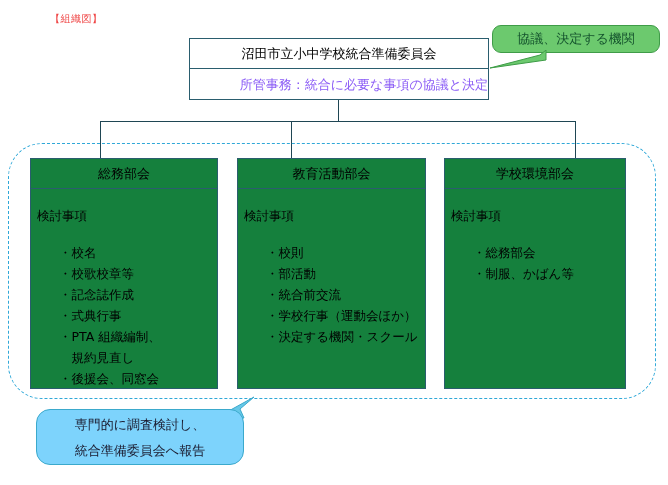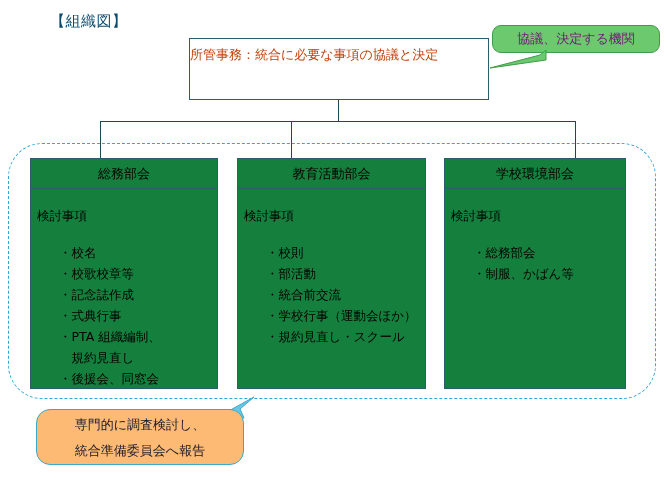--- a/index.html
+++ b/index.html
@@ -17,23 +17,23 @@
     height: 485px;
     background: #ffffff;
     overflow: hidden;
   }
 
   
   .page-title {
     position: absolute;
     left: 50px;
     top: 12px;
-    font-size: 15px;
+    font-size: 10px;
     letter-spacing: 0.5px;
-    color: #0c4a6e;
+    color: #ef4444;
     white-space: nowrap;
   }
 
   
   .top-box {
     position: absolute;
     left: 189px;
     top: 38px;
     width: 300px;
     height: 62px;
@@ -47,24 +47,24 @@
     text-align: center;
     font-size: 13px;
     border-bottom: 1px solid #2a5d6e;
     box-sizing: border-box;
     white-space: nowrap;
     color: #000000;
   }
   .top-box-sub {
     height: 31px;
     line-height: 31px;
-    text-align: left;
-    font-size: 13px;
-    white-space: nowrap;
-    color: #c2410c;
+    text-align: right;
+    font-size: 13px;
+    white-space: nowrap;
+    color: #8b5cf6;
   }
 
   
   .conn {
     position: absolute;
     background: #1f4654;
   }
   .conn-v-main { left: 338px; top: 100px; width: 1px; height: 22px; }
   .conn-h-bar  { left: 100px; top: 121px; width: 476px; height: 1px; }
   .conn-v-1    { left: 100px; top: 121px; width: 1px; height: 37px; }
@@ -125,21 +125,21 @@
   .dept-body li {
     white-space: pre;
     padding-left: 6px;
   }
 
   
   .callout {
     position: absolute;
     box-sizing: border-box;
     text-align: center;
-    color: #701a75;
+    color: #14532d;
   }
   .callout-green {
     left: 492px;
     top: 25px;
     width: 168px;
     height: 28px;
     background: #6cc96e;
     border: 1px solid #3f9c48;
     border-radius: 9px;
     line-height: 26px;
@@ -152,21 +152,21 @@
     top: 50px;
     width: 58px;
     height: 20px;
     overflow: visible;
   }
   .callout-blue {
     left: 36px;
     top: 409px;
     width: 208px;
     height: 56px;
-    background: #fdba74;
+    background: #7dd3fc;
     border: 1px solid #3ba9cc;
     border-radius: 14px;
     font-size: 13px;
     line-height: 26px;
     padding-top: 2px;
     color: #1a1a2e;
   }
   .callout-blue .line { white-space: nowrap; }
   .tail-blue {
     position: absolute;
@@ -178,20 +178,21 @@
   }
 </style>
 </head>
 <body>
 
 <div id="canvas">
 
   <div class="page-title">【組織図】</div>
 
   <div class="top-box">
+    <div class="top-box-title">沼田市立小中学校統合準備委員会</div>
     <div class="top-box-sub">所管事務：統合に必要な事項の協議と決定</div>
   </div>
 
   <div class="callout callout-green">協議、決定する機関</div>
   <div class="tail-green">
     <svg width="58" height="20" viewBox="0 0 58 20">
       <polygon points="56,0 56,10 0,18 50,5" fill="#6cc96e" stroke="#3f9c48" stroke-width="1"></polygon>
     </svg>
   </div>
 
@@ -221,21 +222,21 @@
 
   <div class="dept-box dept-2">
     <div class="dept-head">教育活動部会</div>
     <div class="dept-body">
       <div class="section-label">検討事項</div>
       <ul>
         <li>・校則</li>
         <li>・部活動</li>
         <li>・統合前交流</li>
         <li>・学校行事（運動会ほか）</li>
-        <li>・規約見直し・スクール</li>
+        <li>・決定する機関・スクール</li>
       </ul>
     </div>
   </div>
 
   <div class="dept-box dept-3">
     <div class="dept-head">学校環境部会</div>
     <div class="dept-body">
       <div class="section-label">検討事項</div>
       <ul>
         <li>・総務部会</li>

